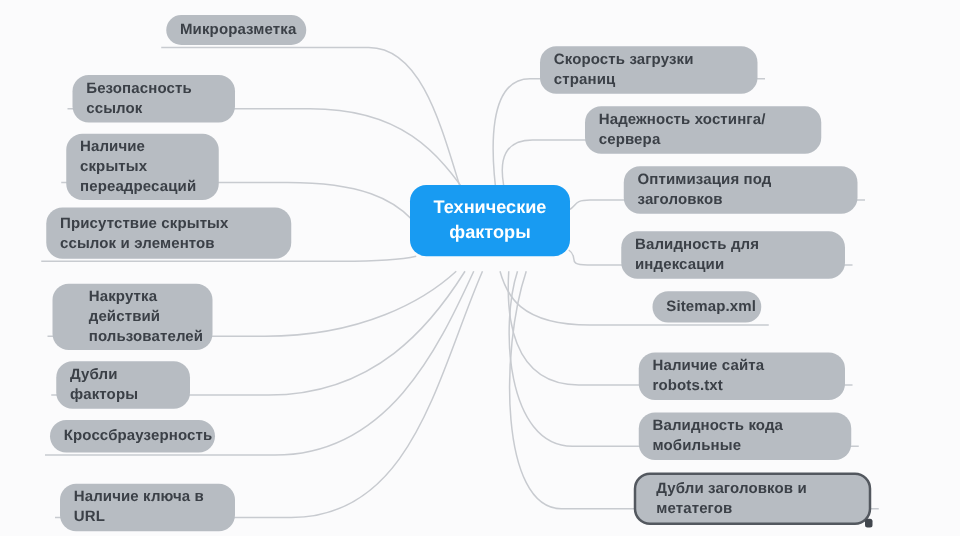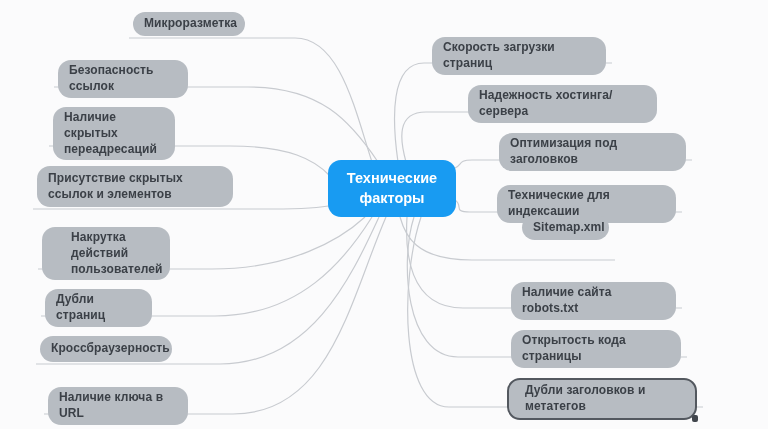--- a/index.html
+++ b/index.html
@@ -81,40 +81,40 @@
   <div class="node" style="left:133px;top:12px;width:112px;min-height:24px;">Микроразметка</div>
 
   <div class="node" style="left:58px;top:60px;width:130px;min-height:25px;">Безопасность ссылок</div>
 
   <div class="node" style="left:53px;top:107px;width:122px;min-height:37px;">Наличие скрытых переадресаций</div>
 
   <div class="node" style="left:37px;top:166px;width:196px;min-height:41px;">Присутствие скрытых ссылок и элементов</div>
 
   <div class="node" style="left:42px;top:227px;width:128px;min-height:40px;padding-left:29px;">Накрутка действий пользователей</div>
 
-  <div class="node" style="left:45px;top:289px;width:107px;min-height:25px;">Дубли страниц</div>
+  <div class="node" style="left:45px;top:289px;width:107px;min-height:25px;">Дубли факторы</div>
 
   <div class="node" style="left:40px;top:336px;width:132px;min-height:26px;text-align:right;">Кроссбраузерность</div>
 
   <div class="node" style="left:432px;top:37px;width:174px;min-height:24px;">Скорость загрузки страниц</div>
 
   <div class="node" style="left:48px;top:387px;width:140px;min-height:25px;">Наличие ключа в URL</div>
 
   <div class="node" style="left:468px;top:85px;width:189px;min-height:25px;">Надежность хостинга/сервера</div>
 
   <div class="node" style="left:499px;top:133px;width:187px;min-height:25px;">Оптимизация под заголовков</div>
 
-  <div class="node" style="left:497px;top:185px;width:179px;min-height:25px;">Технические для индексации</div>
+  <div class="node" style="left:497px;top:185px;width:179px;min-height:25px;">Валидность для индексации</div>
 
-  <div class="node" style="left:522px;top:215px;width:87px;min-height:25px;">Sitemap.xml</div>
+  <div class="node" style="left:522px;top:233px;width:87px;min-height:25px;">Sitemap.xml</div>
 
   <div class="node" style="left:511px;top:282px;width:165px;min-height:24px;">Наличие сайта robots.txt</div>
 
-  <div class="node" style="left:511px;top:330px;width:170px;min-height:25px;">Открытость кода страницы</div>
+  <div class="node" style="left:511px;top:330px;width:170px;min-height:25px;">Валидность кода мобильные</div>
 
   <div class="node selected" style="left:507px;top:378px;width:190px;min-height:27px;padding-left:16px;">
     <span>Дубли заголовков и метатегов</span>
     <span class="corner-dot"></span>
   </div>
 
-  <div class="center-node" style="left:328px;top:160px;width:128px;height:57px;border-radius:13px;">Технические факторы</div>
+  <div class="center-node" style="left:328px;top:148px;width:128px;height:57px;border-radius:13px;">Технические факторы</div>
 
 </div>
 
 </body></html>

